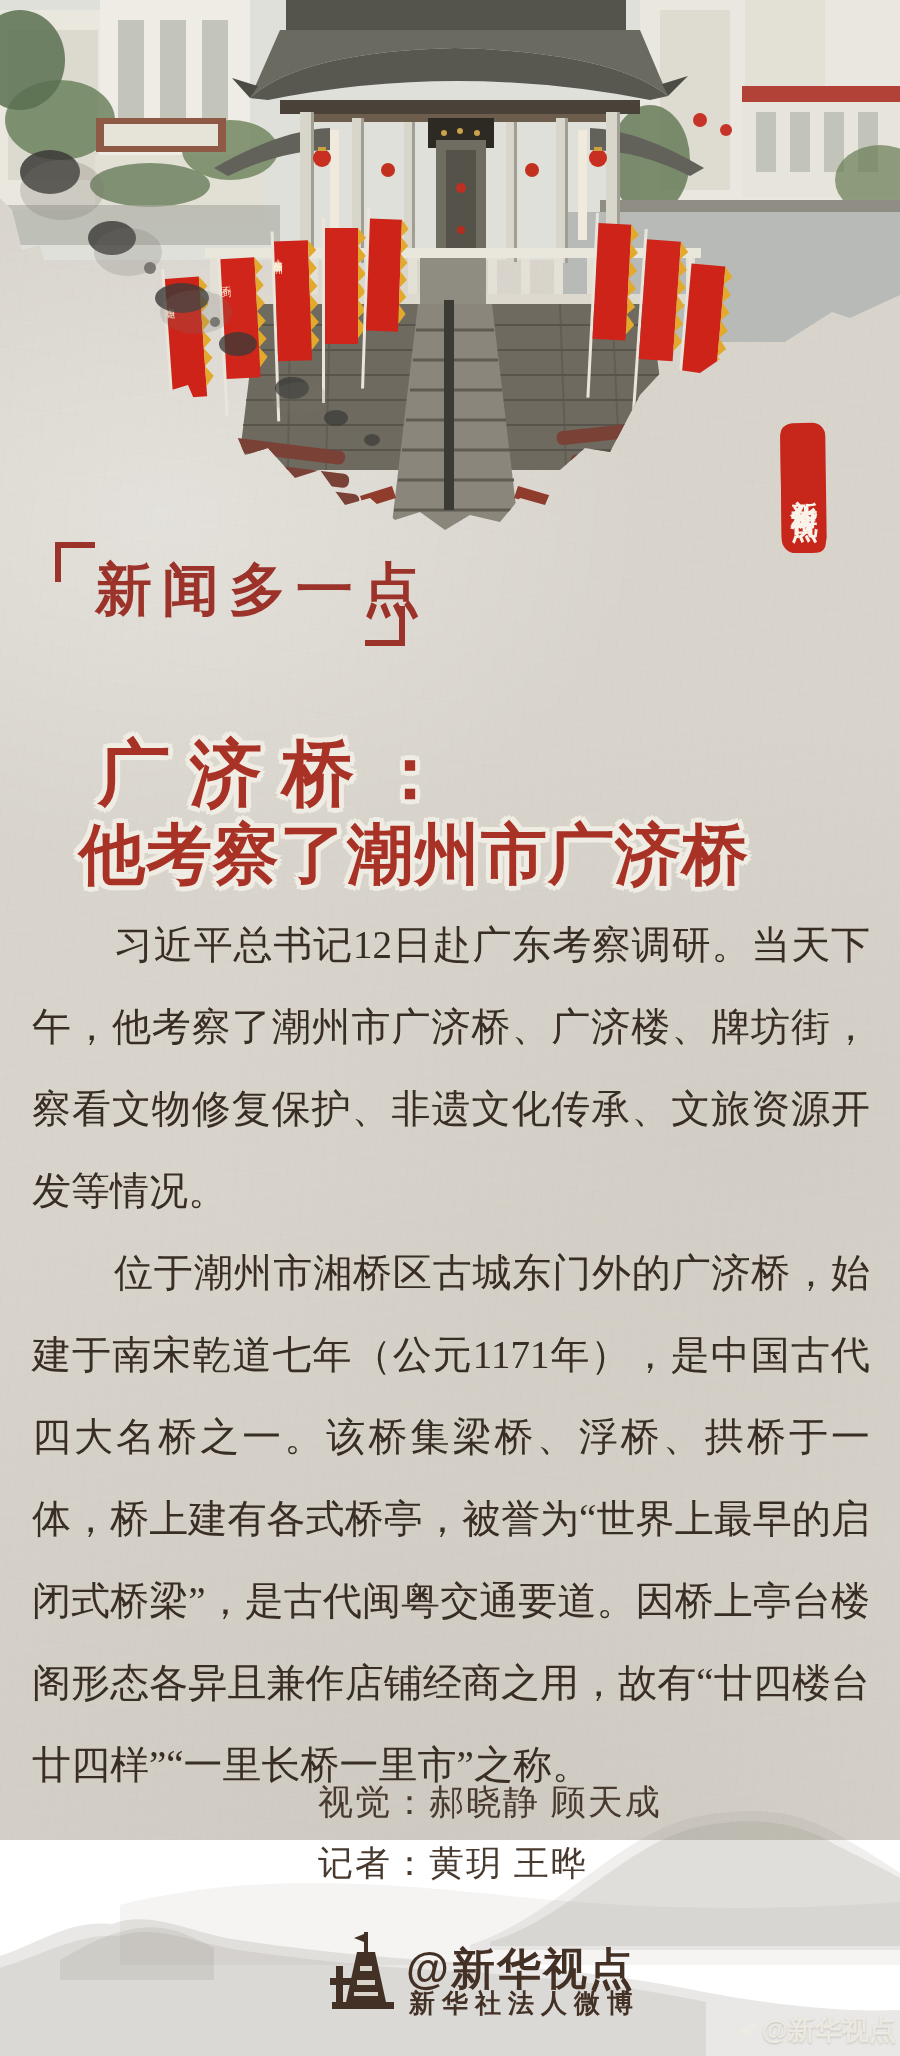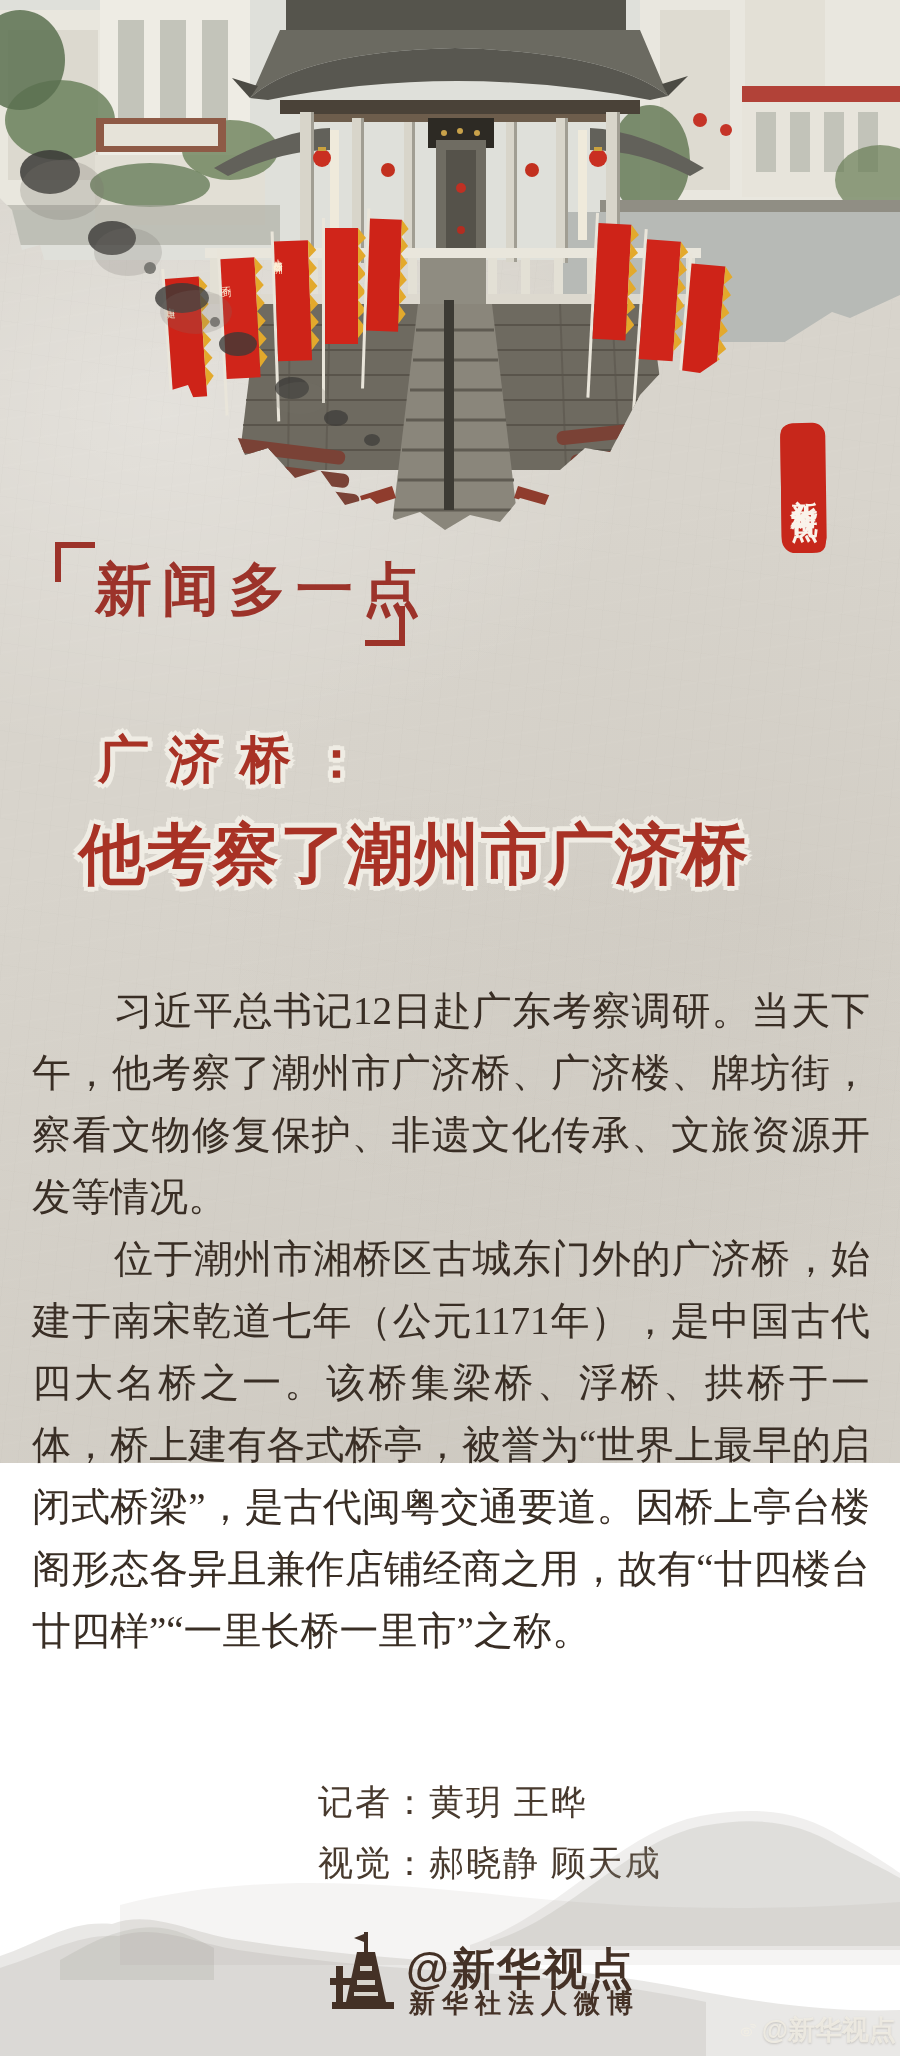--- a/index.html
+++ b/index.html
@@ -1,18 +1,18 @@
 <!DOCTYPE html>
 <html><head>
 <meta charset="utf-8">
 <style>
   html,body{margin:0;padding:0;}
   body{width:900px;height:2056px;position:relative;overflow:hidden;
        font-family:"Liberation Sans","DejaVu Sans",sans-serif;}
-  .canvas{position:absolute;inset:0;width:900px;height:1463px;
+  .canvas{position:absolute;inset:0;width:900px;height:1840px;
     background:
       radial-gradient(ellipse 700px 500px at 18% 28%, rgba(255,255,255,.30), rgba(255,255,255,0) 70%),
       radial-gradient(ellipse 800px 600px at 85% 62%, rgba(125,115,100,.07), rgba(125,115,100,0) 70%),
       radial-gradient(ellipse 1200px 900px at 50% 100%, rgba(120,112,100,.10), rgba(120,112,100,0) 75%),
       #d8d4cc;
   }
   .canvas::before{content:"";position:absolute;inset:0;pointer-events:none;opacity:.5;
     background:
       repeating-linear-gradient(96deg, rgba(110,100,90,.035) 0 1px, rgba(0,0,0,0) 1px 17px),
       repeating-linear-gradient(171deg, rgba(255,255,255,.05) 0 2px, rgba(0,0,0,0) 2px 23px),
@@ -31,26 +31,26 @@
   .bk{position:absolute;width:34px;height:34px;}
   .bk-tl{left:0;top:2px;border-top:6px solid #9c332a;border-left:6px solid #9c332a;}
   .bk-br{left:310px;top:66px;border-bottom:6px solid #9c332a;border-right:6px solid #9c332a;}
   .news-more .txt{position:absolute;left:40px;top:12px;font-size:57px;font-weight:600;
     letter-spacing:10px;color:#9c332a;white-space:nowrap;}
   
   .title1,.title2{position:absolute;color:#a83225;font-weight:900;white-space:nowrap;
     text-shadow:
       -4px -4px 0 #efece4, 4px -4px 0 #efece4, -4px 4px 0 #efece4, 4px 4px 0 #efece4,
       0 -5px 0 #efece4, 0 5px 0 #efece4, -5px 0 0 #efece4, 5px 0 0 #efece4;}
-  .title1{left:98px;top:726px;font-size:51px;letter-spacing:20px;}
+  .title1{left:98px;top:726px;font-size:72px;letter-spacing:20px;}
   .title2{left:79px;top:810px;font-size:66px;letter-spacing:1px;}
   
-  .article{position:absolute;left:32px;top:980px;width:838px;
+  .article{position:absolute;left:32px;top:904px;width:838px;
     font-family:"Liberation Serif","DejaVu Serif",serif;
-    font-size:39px;line-height:62px;color:#392e25;text-align:justify;}
+    font-size:39px;line-height:82px;color:#392e25;text-align:justify;}
   .article p{margin:0;text-indent:82px;}
   
   .credits{position:absolute;left:318px;top:1772px;
     font-family:"Liberation Serif","DejaVu Serif",serif;
     font-size:35px;line-height:61px;color:#483a2e;letter-spacing:2px;white-space:nowrap;}
   
   .mountains{position:absolute;left:0;top:1760px;width:900px;height:296px;pointer-events:none;}
   
   .footer-logo{position:absolute;left:330px;top:1924px;width:280px;height:90px;color:#443126;}
   .footer-logo .glyph{position:absolute;left:0;top:8px;}
@@ -304,22 +304,22 @@
 
   <div class="title1">广济桥：</div>
   <div class="title2">他考察了潮州市广济桥</div>
 
   <div class="article">
     <p>习近平总书记12日赴广东考察调研。当天下午，他考察了潮州市广济桥、广济楼、牌坊街，察看文物修复保护、非遗文化传承、文旅资源开发等情况。</p>
     <p>位于潮州市湘桥区古城东门外的广济桥，始建于南宋乾道七年（公元1171年），是中国古代四大名桥之一。该桥集梁桥、浮桥、拱桥于一体，桥上建有各式桥亭，被誉为“世界上最早的启闭式桥梁”，是古代闽粤交通要道。因桥上亭台楼阁形态各异且兼作店铺经商之用，故有“廿四楼台廿四样”“一里长桥一里市”之称。</p>
   </div>
 
   <div class="credits">
+    <div>视觉：郝晓静 顾天成</div>
     <div>记者：黄玥 王晔</div>
-    <div>视觉：郝晓静 顾天成</div>
   </div>
 
   <svg class="mountains" viewBox="0 0 900 296" aria-hidden="true">
     <path d="M470,185 C560,155 618,72 700,56 C760,45 802,52 842,77 C872,94 890,106 900,113 L900,190 L470,190 Z" fill="#928e86" opacity=".14"></path>
     <path d="M490,182 C570,158 626,82 702,66 C758,56 798,62 836,85 C866,100 886,110 900,118 L900,186 L490,186 Z" fill="#8b877f" opacity=".16"></path>
     <path d="M120,145 C250,112 380,122 520,137 C640,149 760,152 900,142 L900,205 L120,205 Z" fill="#9a968e" opacity=".10"></path>
     <path d="M0,196 C42,182 68,160 112,164 C150,150 184,170 232,179 C302,190 382,198 462,203 C562,209 624,216 704,232 C790,248 850,252 900,250 L900,296 L0,296 Z" fill="#8f8b83" opacity=".20"></path>
     <path d="M0,208 C46,194 76,174 118,176 C158,164 190,182 238,190 C306,200 386,208 466,212 C560,218 630,226 706,242 L706,296 L0,296 Z" fill="#85817a" opacity=".14"></path>
     <path d="M60,200 C85,186 108,172 140,168 C168,164 192,176 214,188 L214,220 L60,220 Z" fill="#8b877f" opacity=".16"></path>
   </svg>

